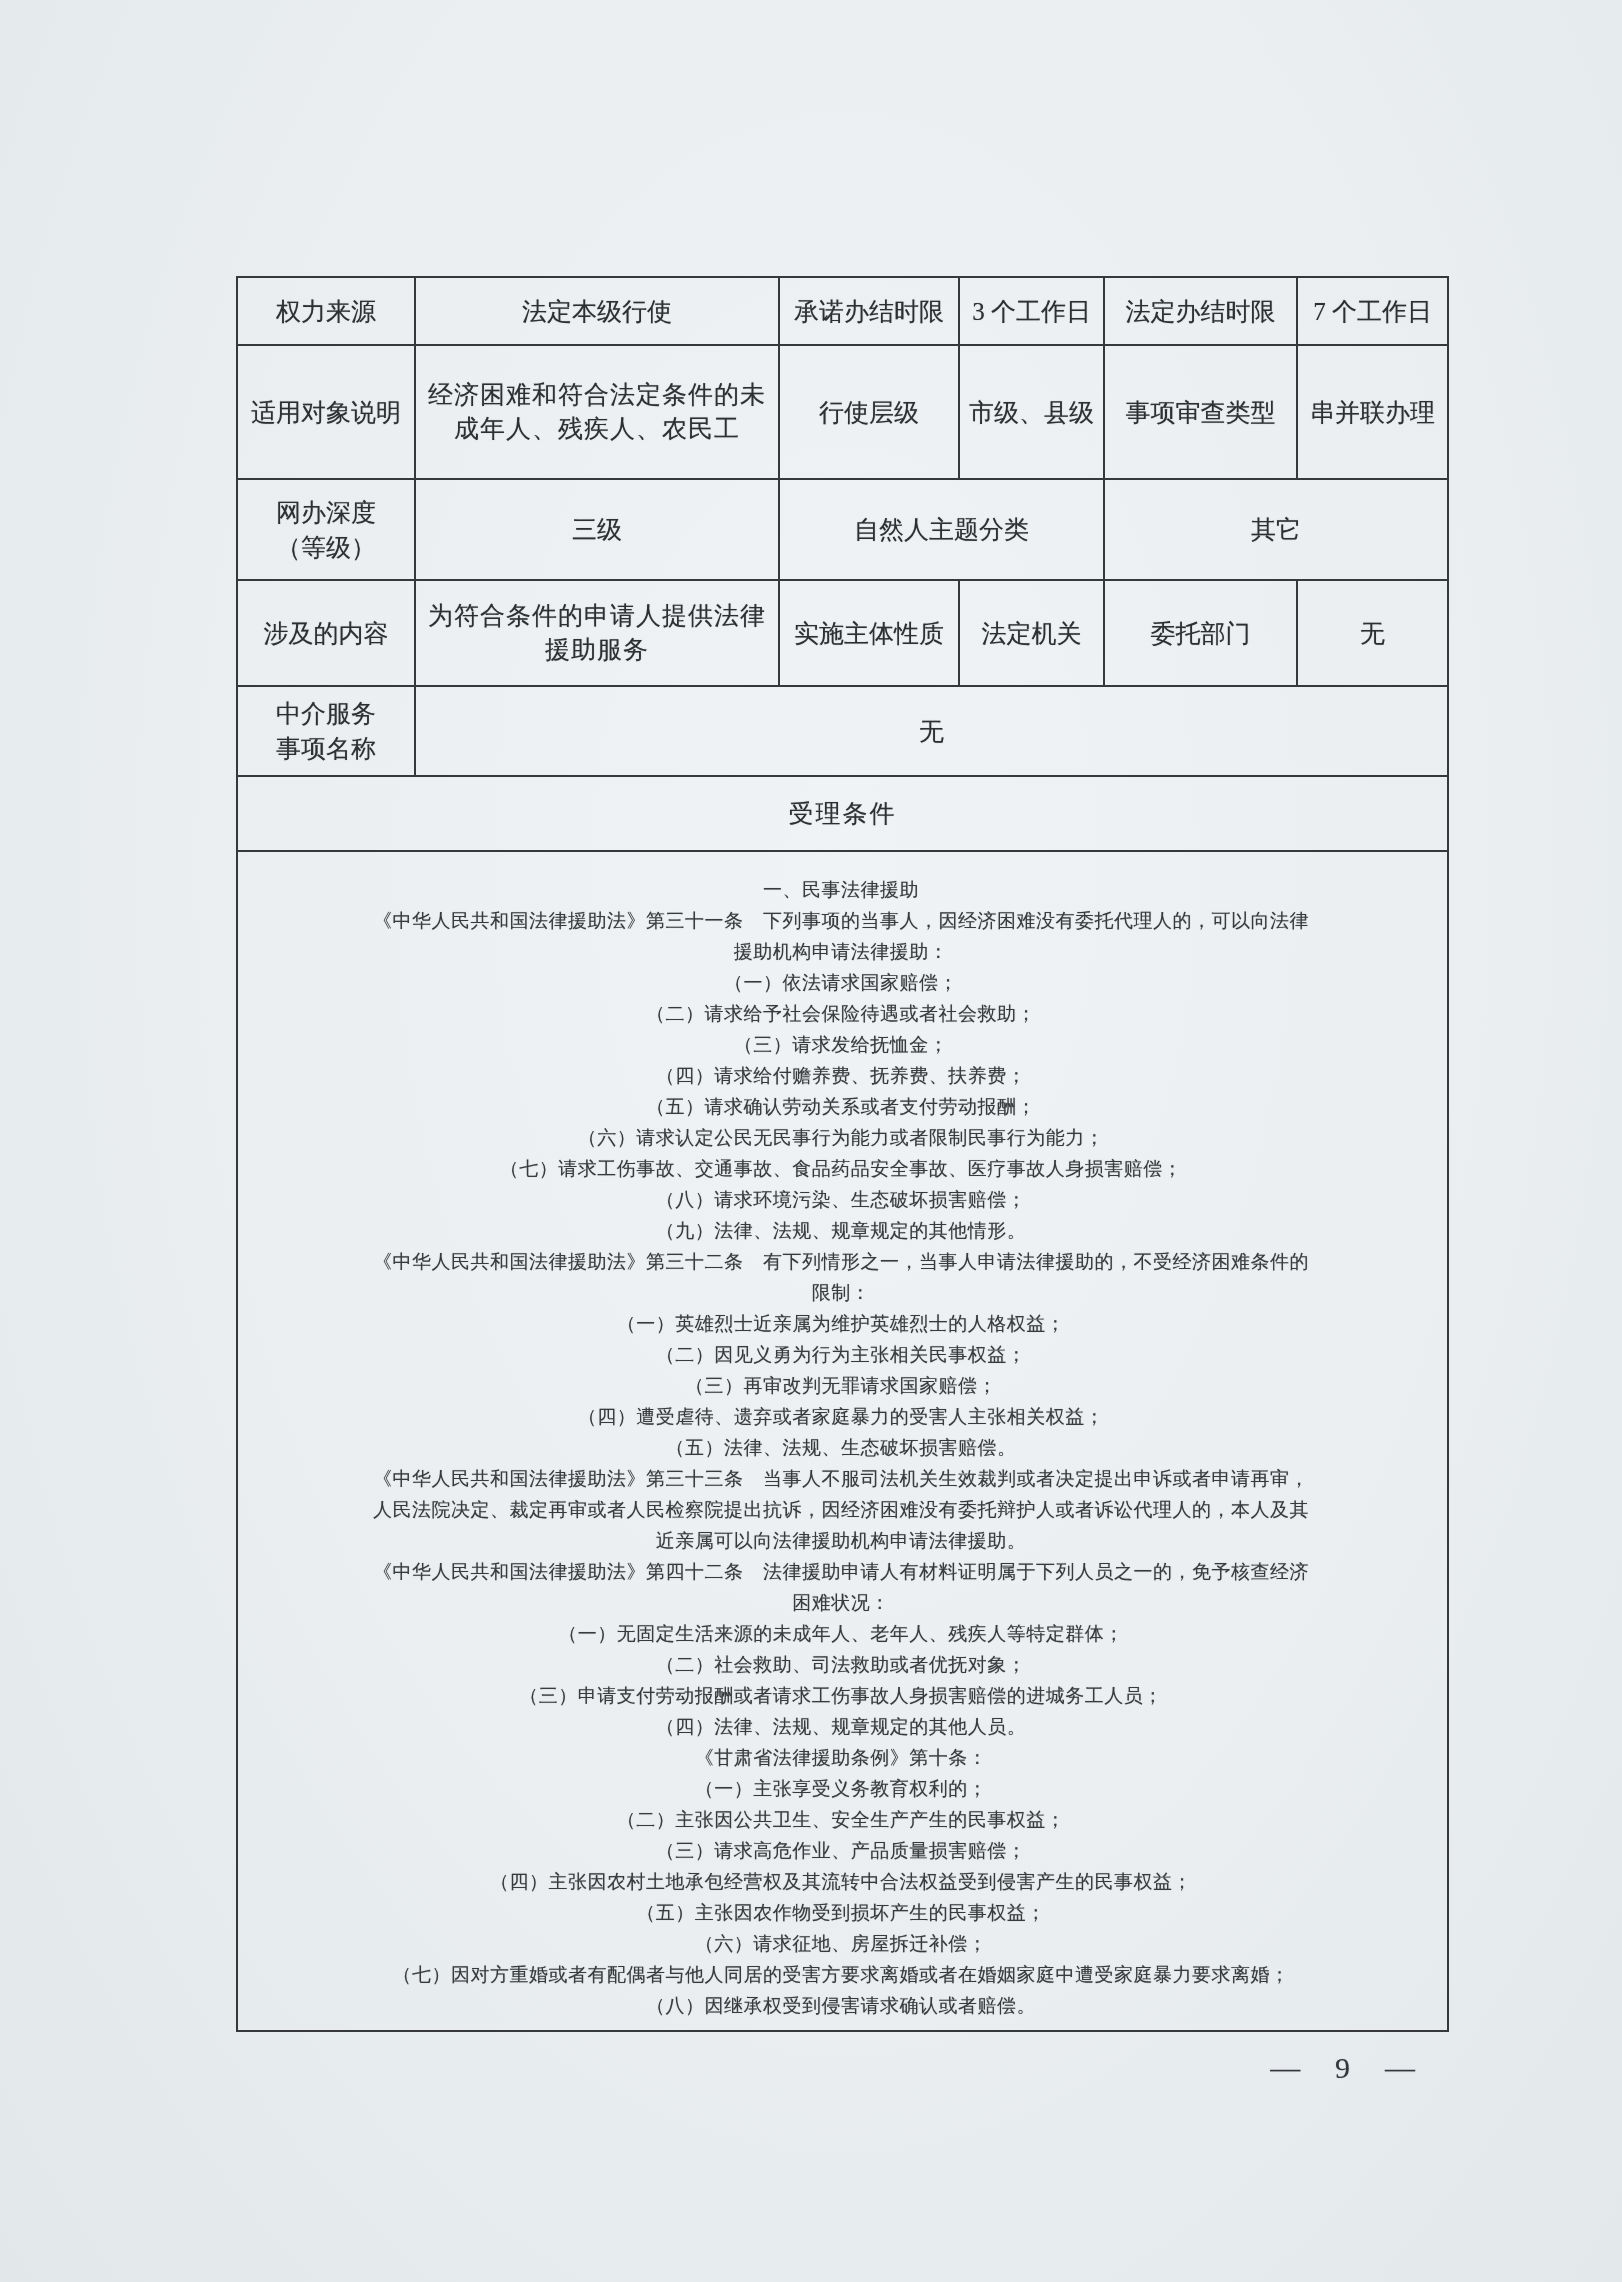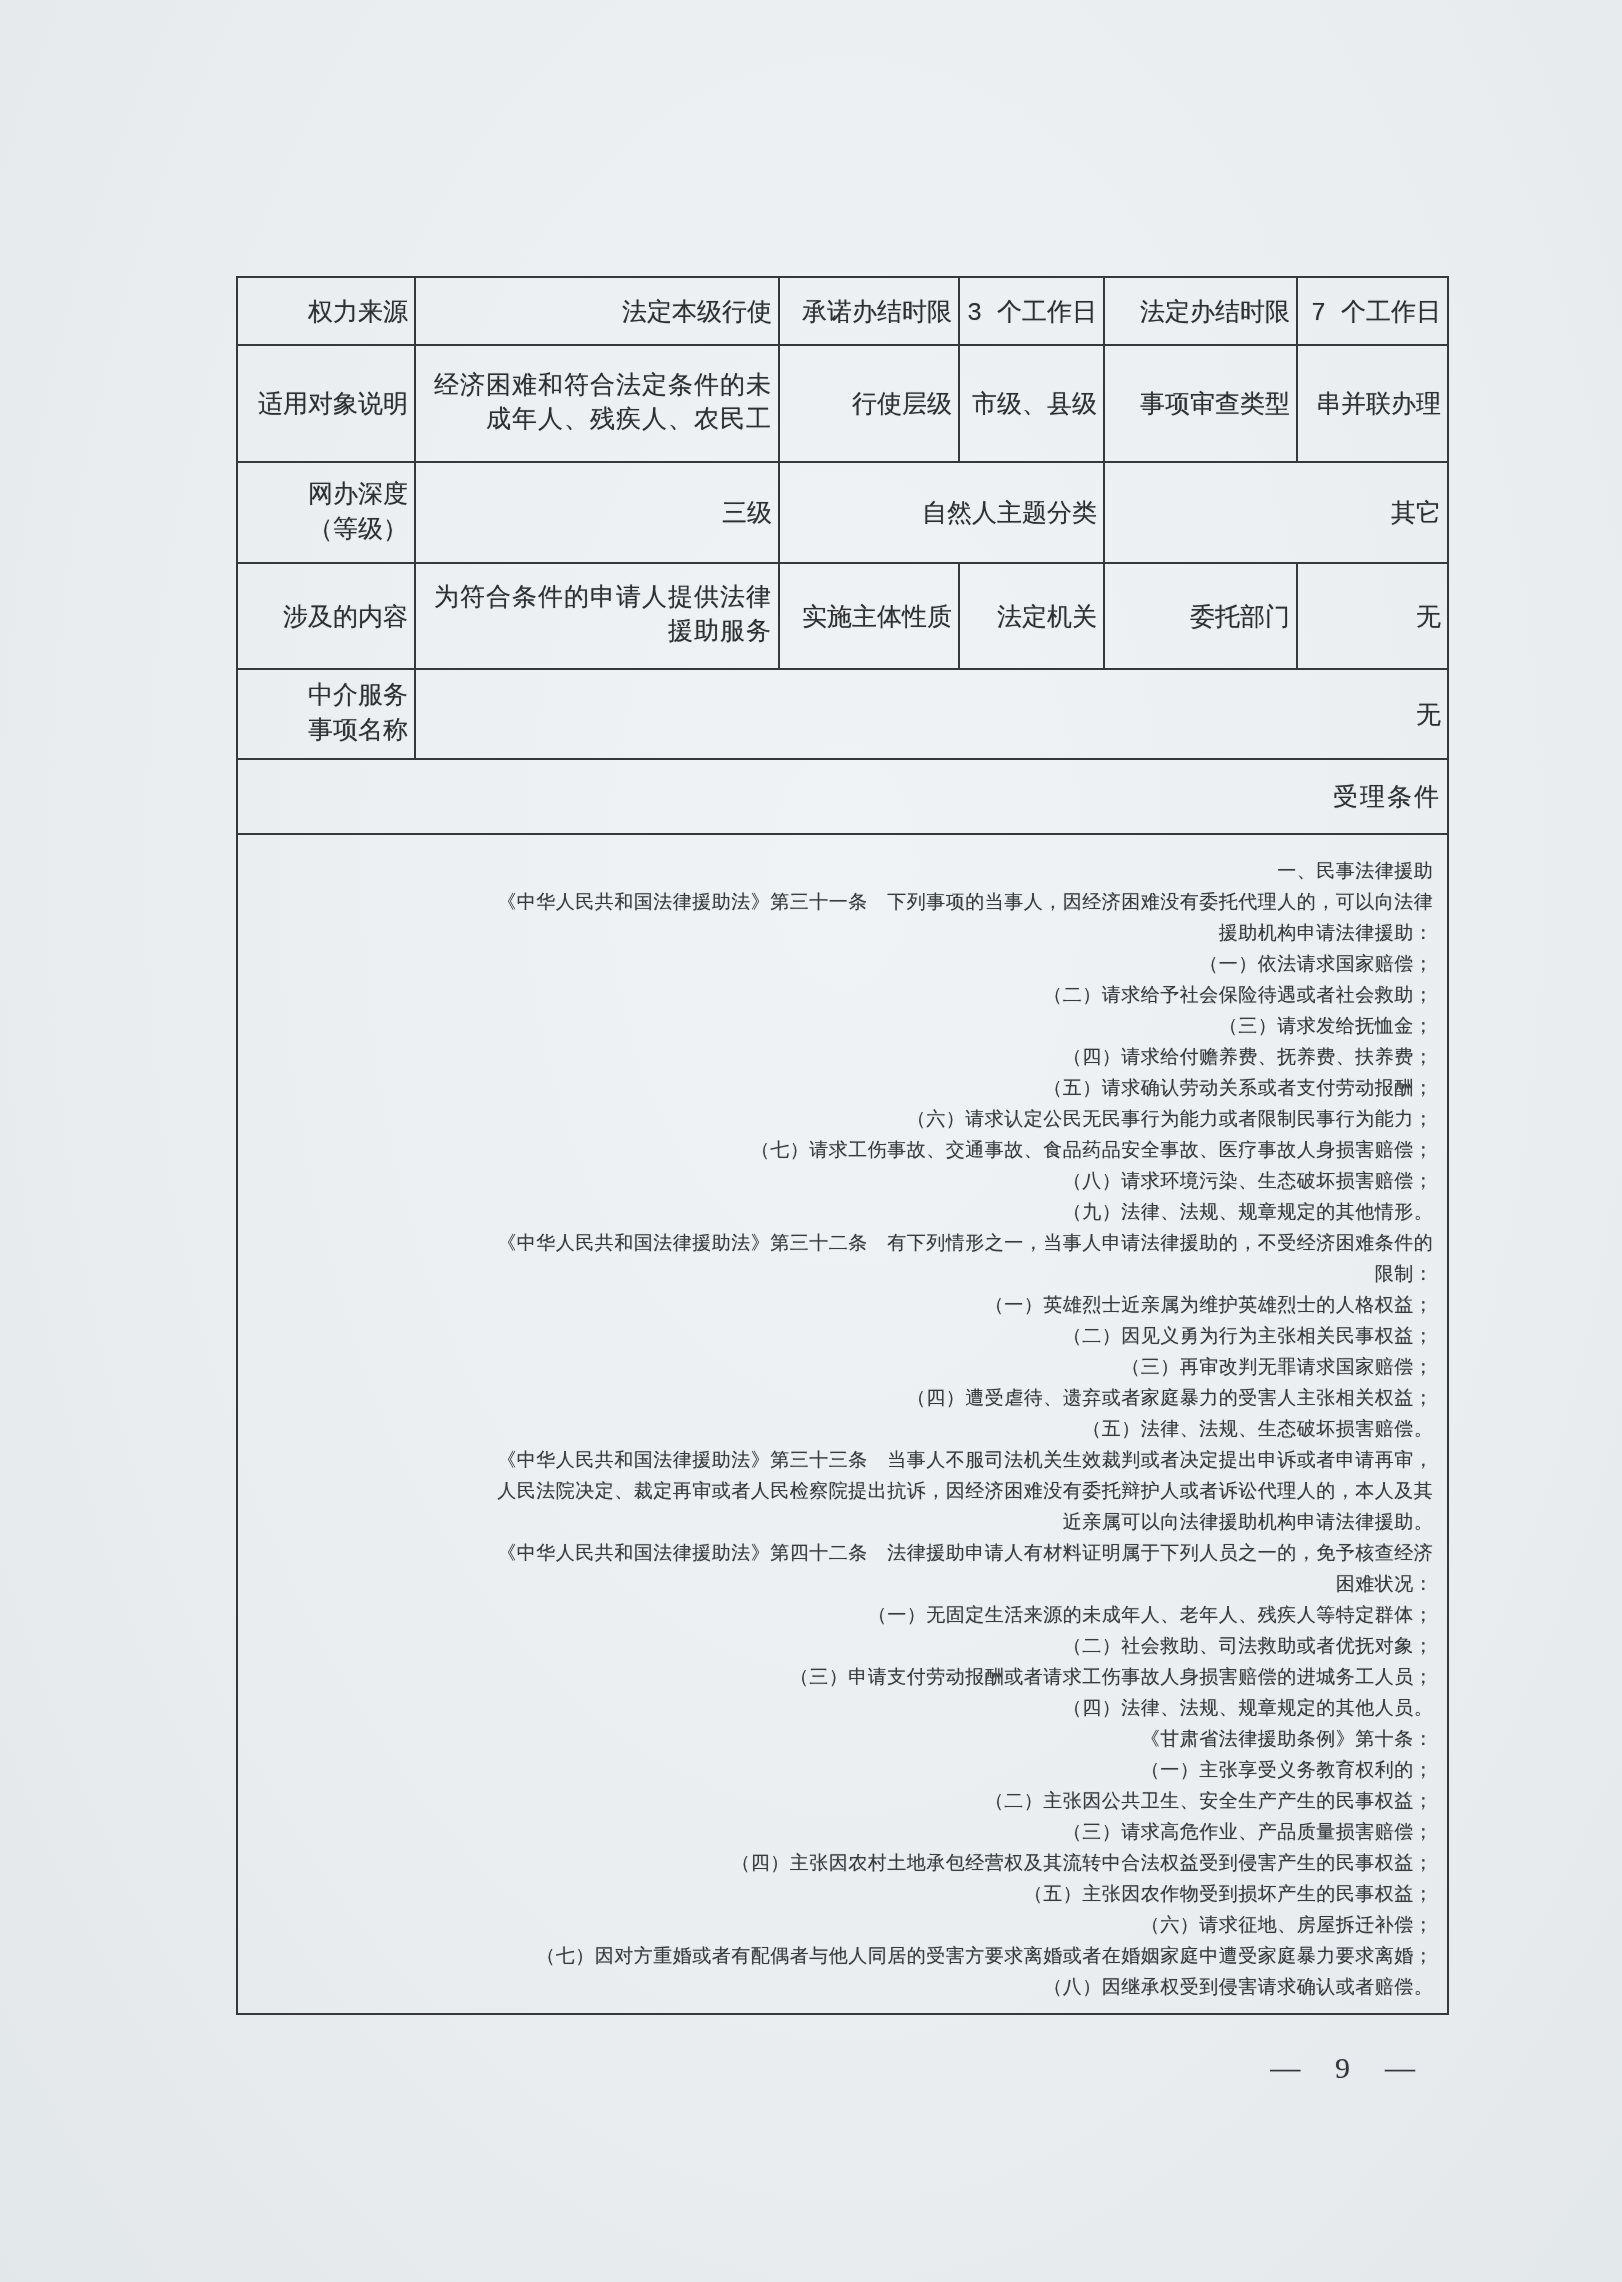--- a/index.html
+++ b/index.html
@@ -12,26 +12,25 @@
     position:relative;width:1623px;height:2282px;overflow:hidden;
     background:radial-gradient(ellipse at 52% 38%, #f0f3f5 0%, #eaeef1 55%, #e2e7ea 100%);
   }
   table.info-table{
     position:absolute;left:236px;top:276px;
     width:1212px;border-collapse:collapse;table-layout:fixed;
     border:2.9px solid #2c2d2f;
   }
   table.info-table td{
     border:2px solid #37383a;
-    vertical-align:middle;text-align:right;
+    vertical-align:middle;text-align:center;
     font-size:25px;color:#2d2f31;
     padding:2px 5.9px;
     text-shadow:0 0 1px rgba(45,47,49,.45);
     overflow:hidden;
-    font-family:Liberation Mono, monospace;
   }
   td.lbl{color:#565b60;text-shadow:0 0 1.2px rgba(86,91,96,.55);}
   td.lbl-narrow span{display:inline-block;width:105px;line-height:35px;}
   td.wrapleft{
     text-align:left;font-size:24.4px;letter-spacing:1px;
     padding:3.9px 3.9px 3.9px 7.8px;line-height:34px;
   }
   td.section-header{font-size:26px;letter-spacing:2px;color:#3a3d40;border-radius:19px;}
   tr.heavy td{border-top-width:2.9px;}
   td.body-cell{vertical-align:top;text-align:left;padding:0;}
@@ -68,21 +67,21 @@
     </colgroup>
     <tbody>
       <tr style="height:68px">
         <td class="lbl">权力来源</td>
         <td>法定本级行使</td>
         <td class="lbl">承诺办结时限</td>
         <td>3 个工作日</td>
         <td class="lbl">法定办结时限</td>
         <td>7 个工作日</td>
       </tr>
-      <tr style="height:117px" class="heavy">
+      <tr style="height:134px" class="heavy">
         <td class="lbl">适用对象说明</td>
         <td class="wrapleft">经济困难和符合法定条件的未成年人、残疾人、农民工</td>
         <td class="lbl">行使层级</td>
         <td>市级、县级</td>
         <td class="lbl">事项审查类型</td>
         <td>串并联办理</td>
       </tr>
       <tr style="height:101px" class="heavy">
         <td class="lbl lbl-narrow"><span>网办深度（等级）</span></td>
         <td>三级</td>

